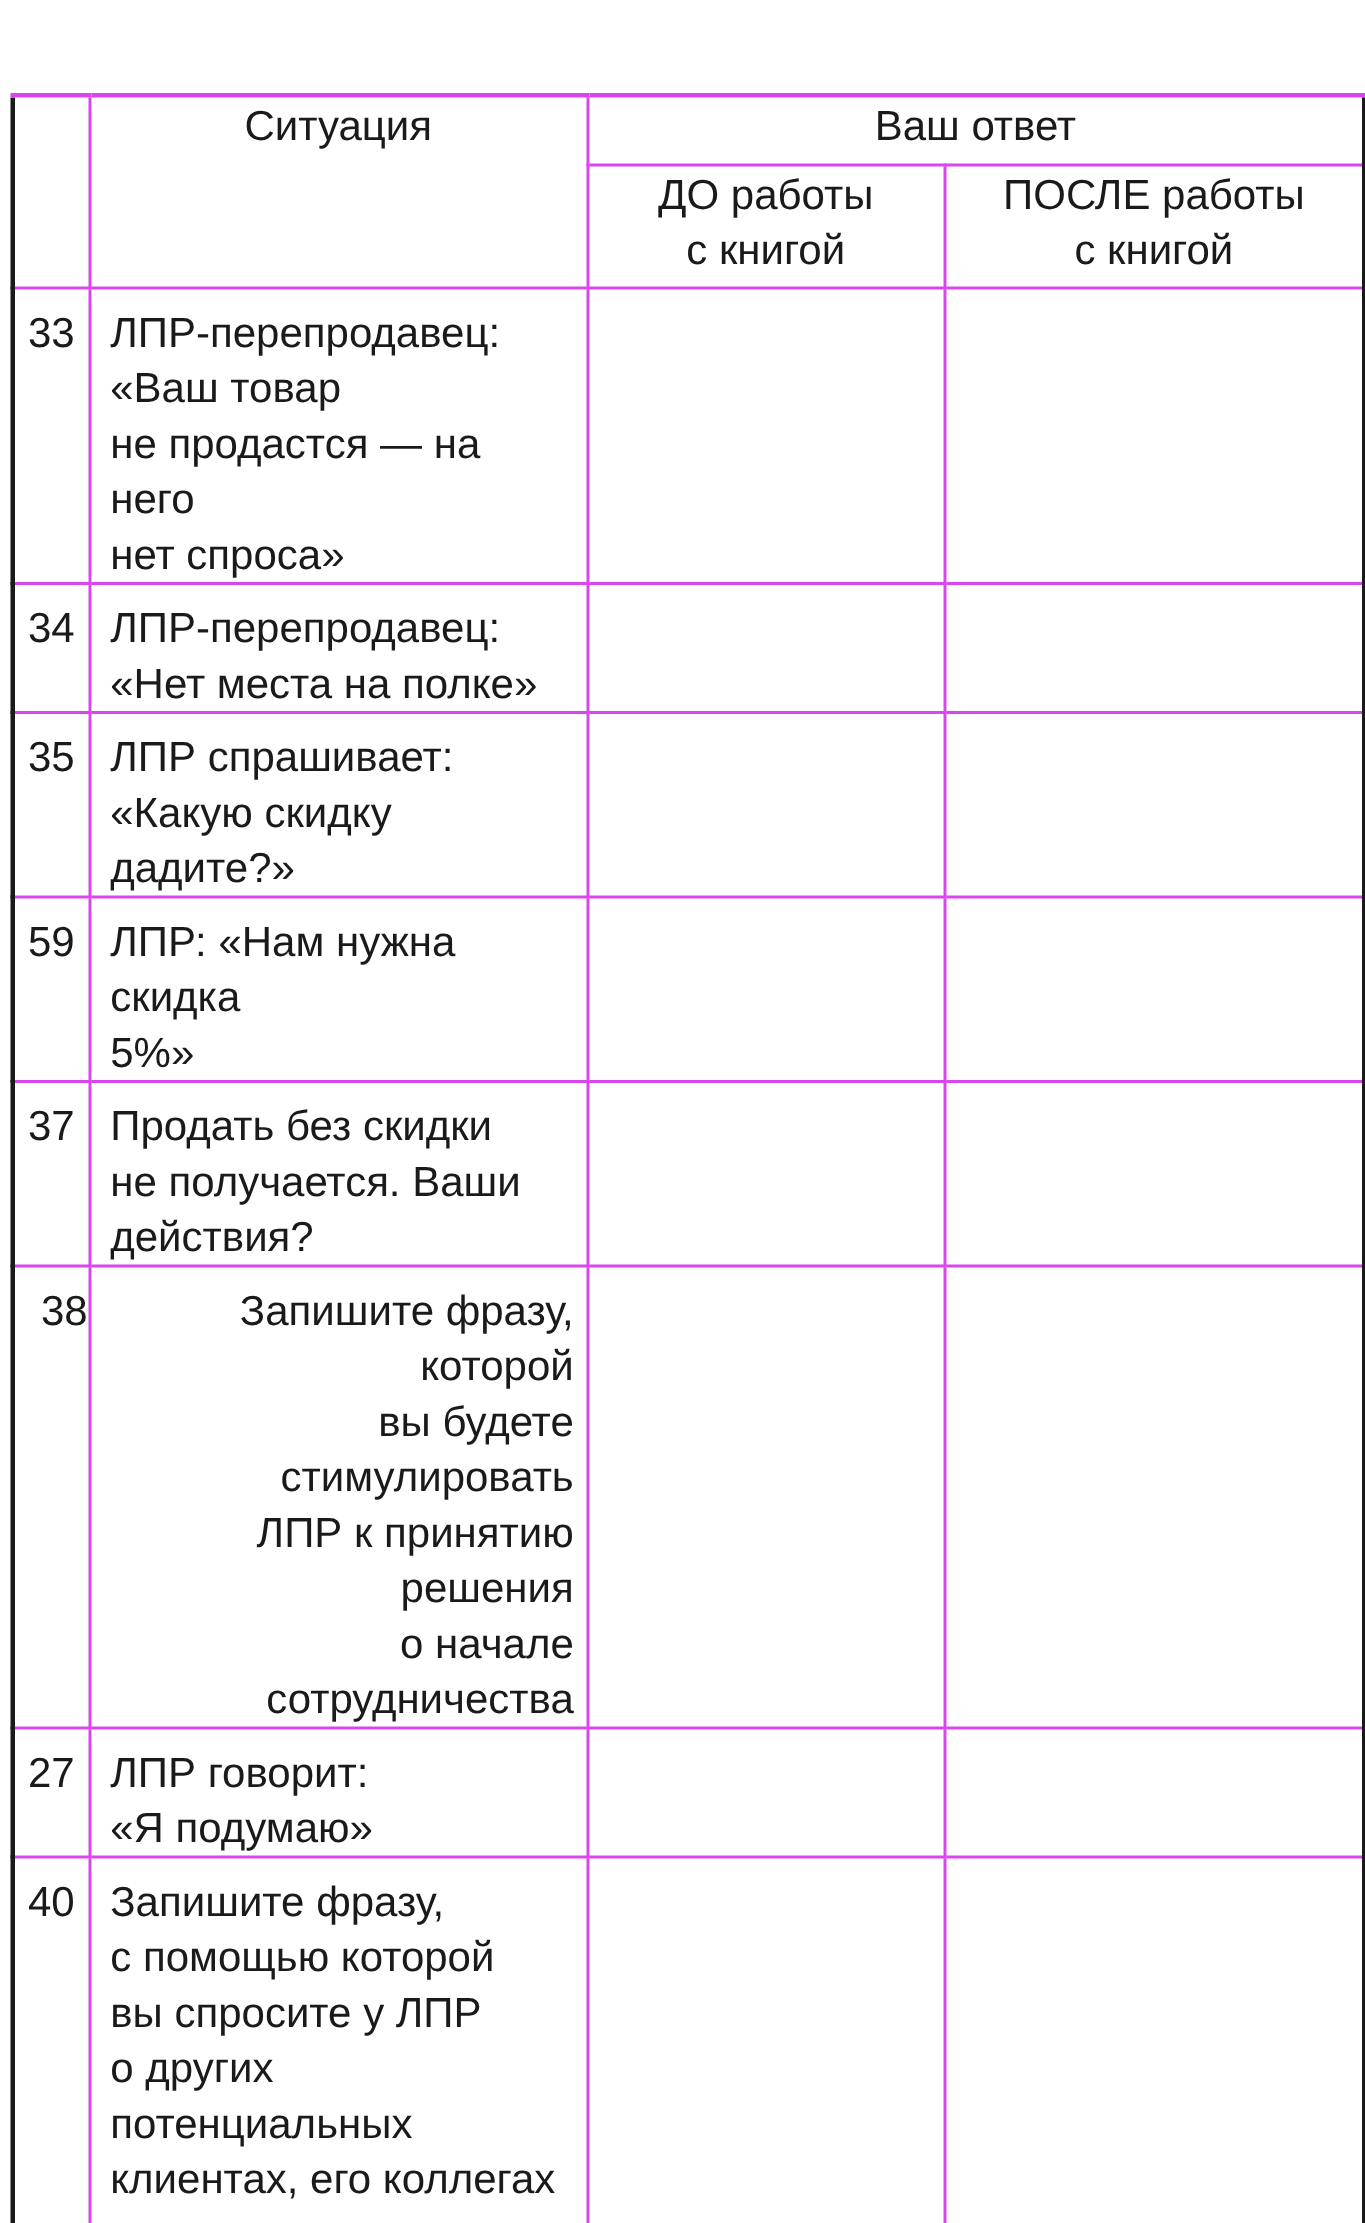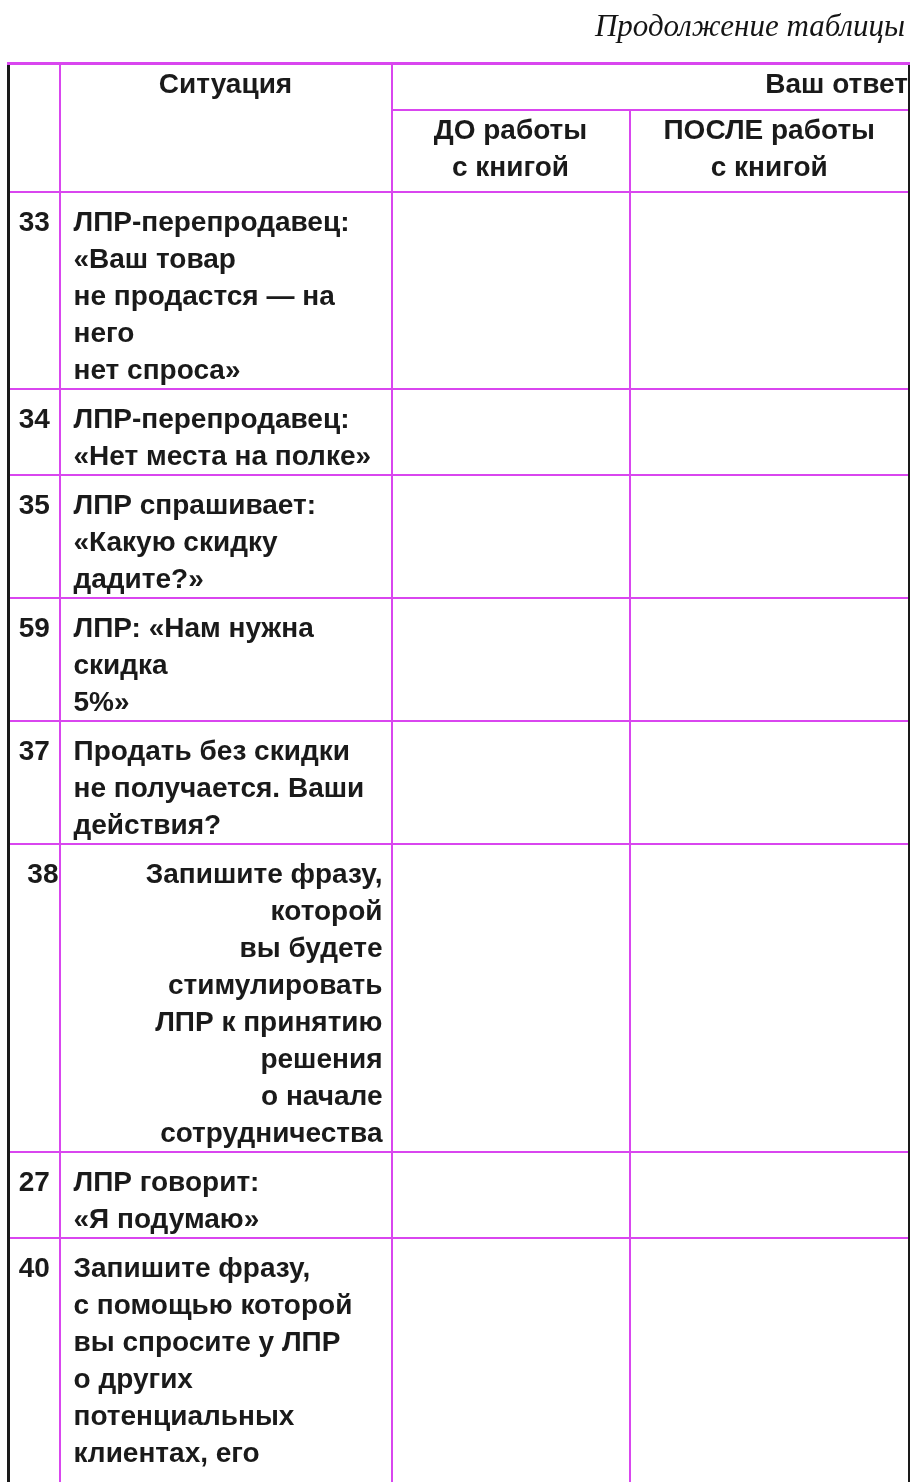--- a/index.html
+++ b/index.html
@@ -33,34 +33,34 @@
     top: 62px;
     width: 901px;
     border-collapse: collapse;
     table-layout: fixed;
   }
   table.worksheet td, table.worksheet th {
     border: 2px solid #d946ef;
     vertical-align: top;
     font-size: 28px;
     line-height: 37px;
-    font-weight: bold;
+    font-weight: normal;
   }
   
   table.worksheet { border: 3px solid #1a1a1a; }
   table.worksheet tr:first-child th { border-top-width: 3px; }
   table.worksheet tr:last-child td { border-bottom-width: 3px; }
 
   th.hdr {
     font-weight: bold;
     text-align: center;
     vertical-align: middle;
     white-space: pre-line;
   }
-  th.hdr-answer { height: 46px; text-align: right; }
+  th.hdr-answer { height: 46px; }
   th.hdr-sub { height: 82px; margin-top: 46px; }
 
   td.num {
     text-align: center;
     padding-top: 10px;
   }
   td.situation {
     padding: 10px 8px 0 13px;
     white-space: pre-line;
   }
@@ -73,21 +73,20 @@
   tr.r37 td { height: 115px; }
   tr.r38 td { height: 160px; text-align: right; }
   tr.r39 td { height: 85px; }
   tr.r40 td { height: 294px; }
 </style>
 </head>
 <body>
 
 <div class="page">
 
-  <div class="continuation-title">Продолжение таблицы</div>
 
   <table class="worksheet">
     <colgroup>
       <col style="width:51px">
       <col style="width:332px">
       <col style="width:238px">
       <col style="width:280px">
     </colgroup>
     <tbody>
       <tr>

